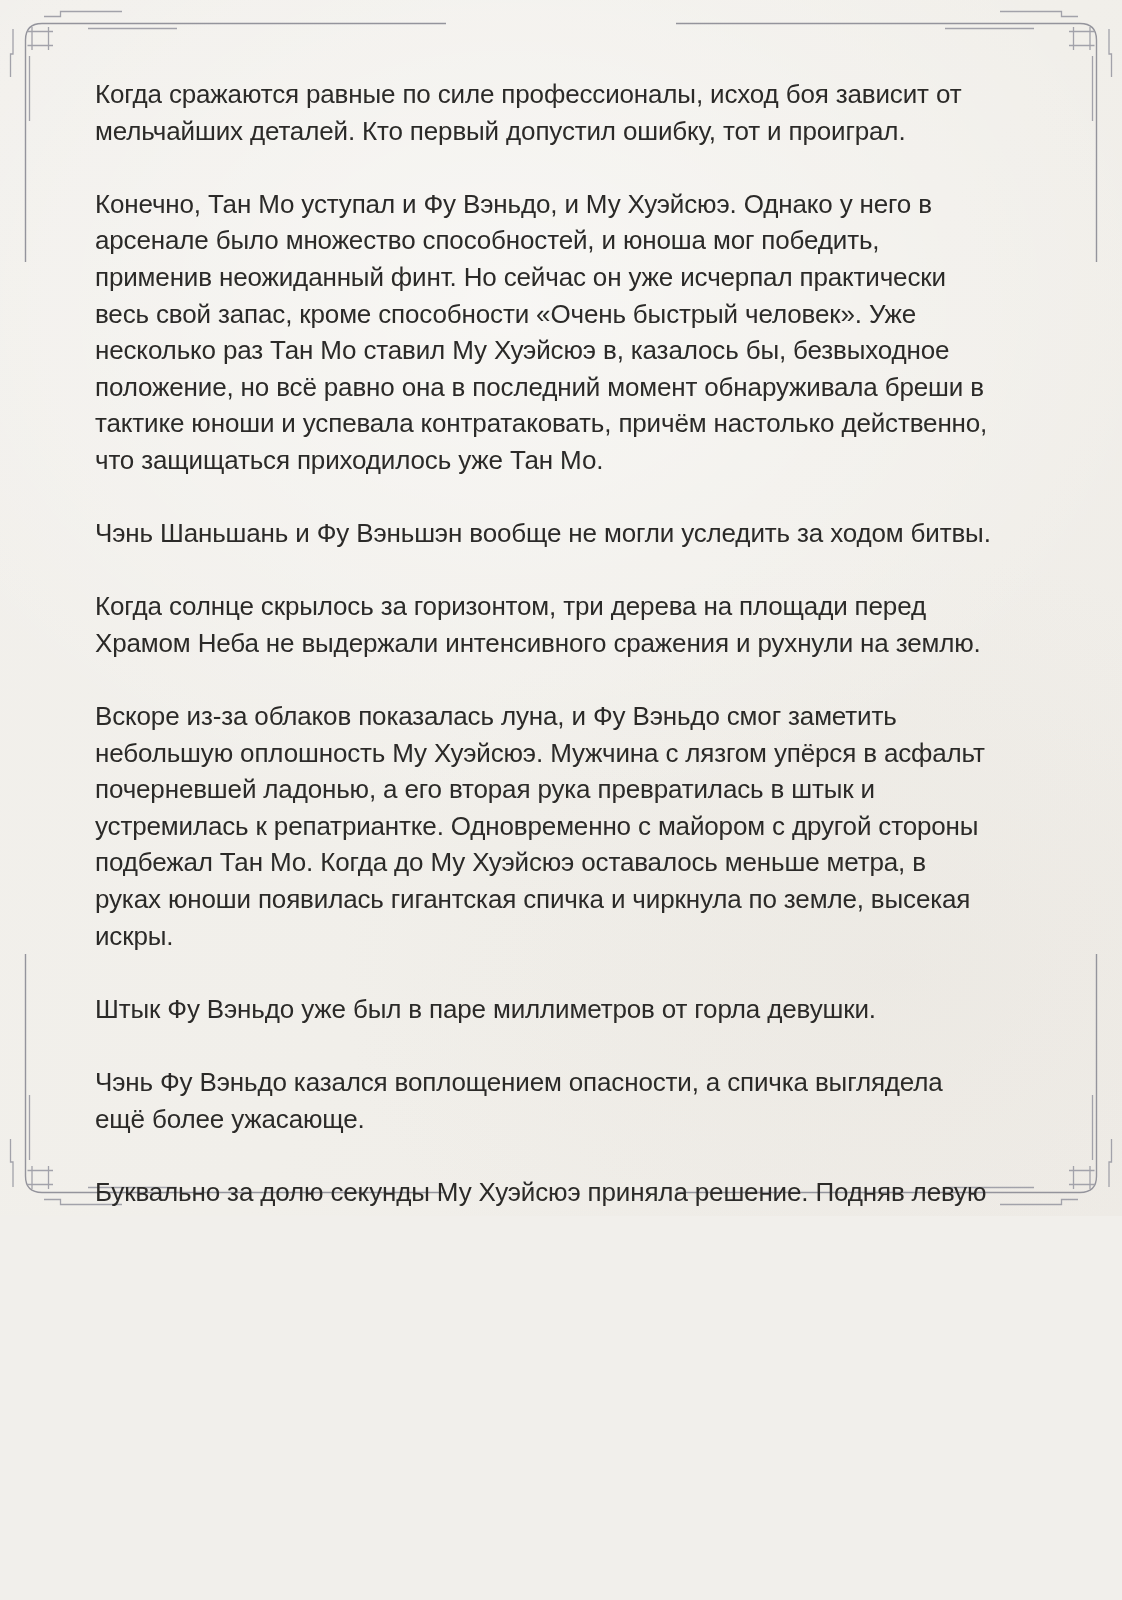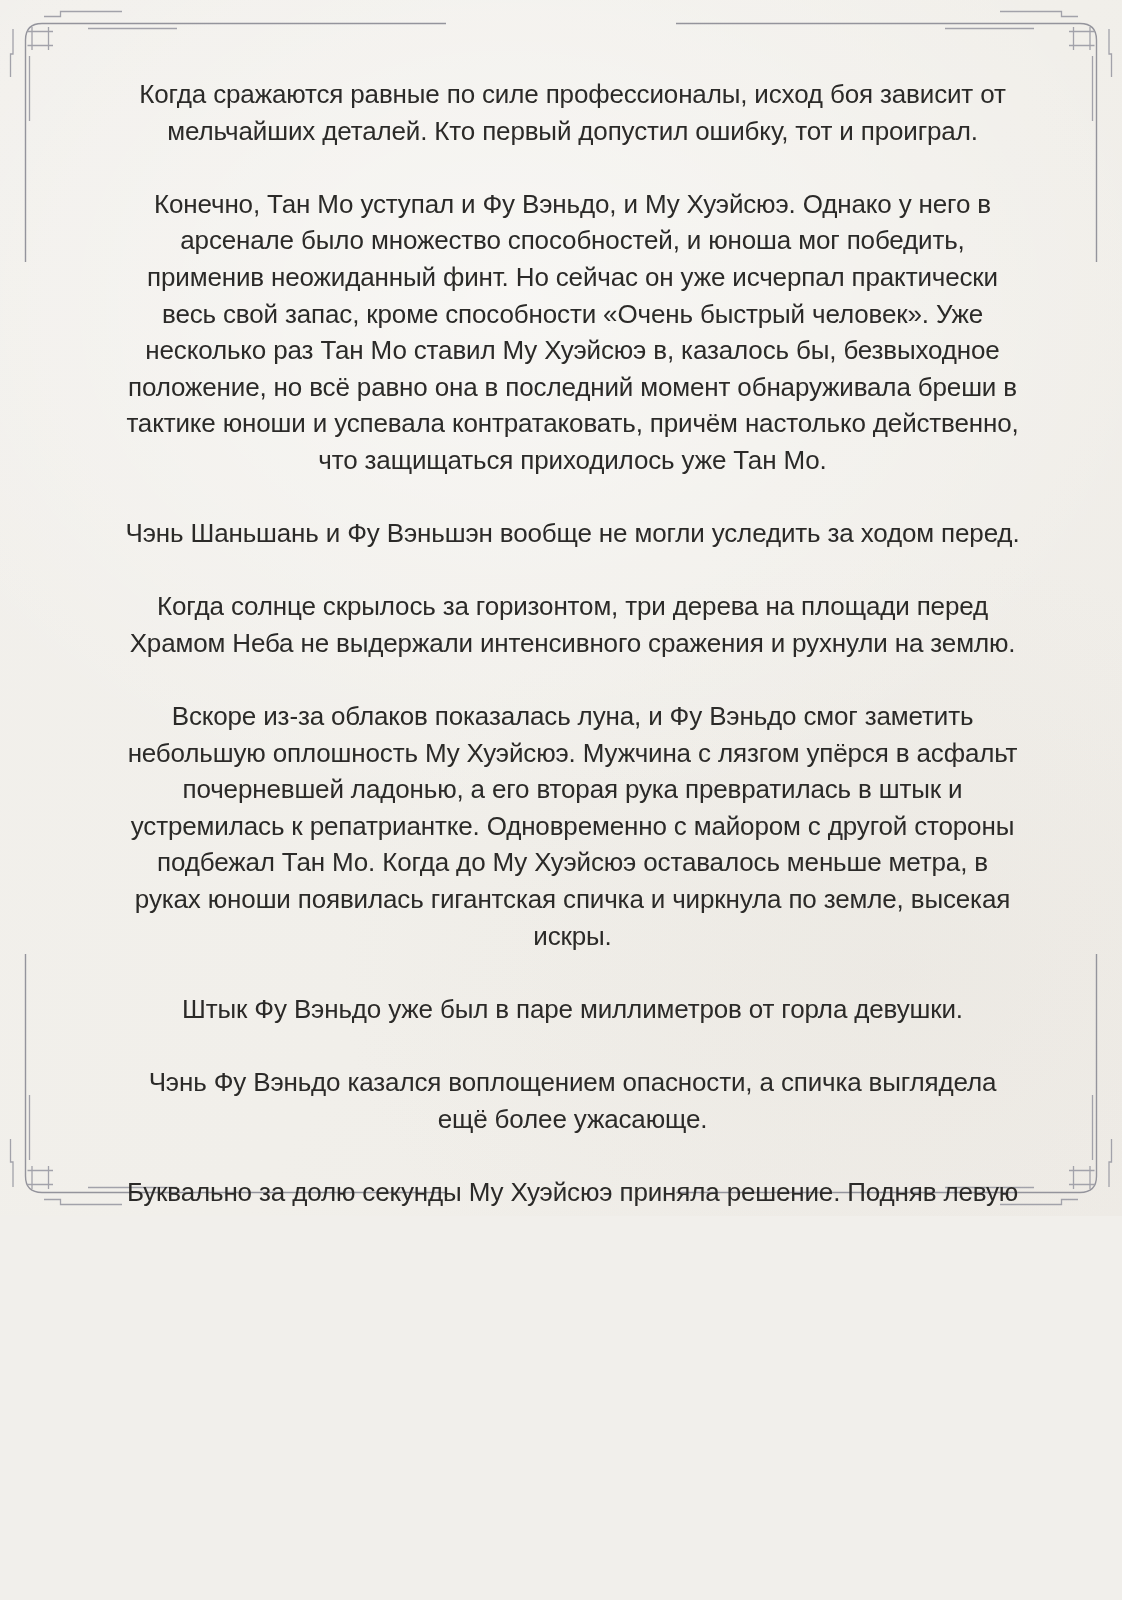--- a/index.html
+++ b/index.html
@@ -14,21 +14,20 @@
   }
   .page {
     position: relative;
     width: 1122px;
     height: 1216px;
     background:
       radial-gradient(ellipse 900px 700px at 45% 25%, rgba(255,255,255,0.45), rgba(255,255,255,0) 75%),
       radial-gradient(ellipse 800px 600px at 80% 80%, rgba(226,222,214,0.25), rgba(226,222,214,0) 70%),
       linear-gradient(125deg, #f2f0ec 0%, #f1efea 55%, #efece7 100%);
     overflow: hidden;
-    text-align: center;
   }
   .text-block {
     position: absolute;
     left: 95px;
     top: 76px;
     width: 955px;
     font-family: "Liberation Sans", "DejaVu Sans", sans-serif;
     font-size: 26px;
     line-height: 36.6px;
     letter-spacing: -0.15px;
@@ -97,21 +96,21 @@
     <p>Когда сражаются равные по силе профессионалы, исход боя зависит от
 мельчайших деталей. Кто первый допустил ошибку, тот и проиграл.</p>
     <p>Конечно, Тан Мо уступал и Фу Вэньдо, и Му Хуэйсюэ. Однако у него в
 арсенале было множество способностей, и юноша мог победить,
 применив неожиданный финт. Но сейчас он уже исчерпал практически
 весь свой запас, кроме способности «Очень быстрый человек». Уже
 несколько раз Тан Мо ставил Му Хуэйсюэ в, казалось бы, безвыходное
 положение, но всё равно она в последний момент обнаруживала бреши в
 тактике юноши и успевала контратаковать, причём настолько действенно,
 что защищаться приходилось уже Тан Мо.</p>
-    <p>Чэнь Шаньшань и Фу Вэньшэн вообще не могли уследить за ходом перед.</p>
+    <p>Чэнь Шаньшань и Фу Вэньшэн вообще не могли уследить за ходом битвы.</p>
     <p>Когда солнце скрылось за горизонтом, три дерева на площади перед
 Храмом Неба не выдержали интенсивного сражения и рухнули на землю.</p>
     <p>Вскоре из-за облаков показалась луна, и Фу Вэньдо смог заметить
 небольшую оплошность Му Хуэйсюэ. Мужчина с лязгом упёрся в асфальт
 почерневшей ладонью, а его вторая рука превратилась в штык и
 устремилась к репатриантке. Одновременно с майором с другой стороны
 подбежал Тан Мо. Когда до Му Хуэйсюэ оставалось меньше метра, в
 руках юноши появилась гигантская спичка и чиркнула по земле, высекая
 искры.</p>
     <p>Штык Фу Вэньдо уже был в паре миллиметров от горла девушки.</p>

